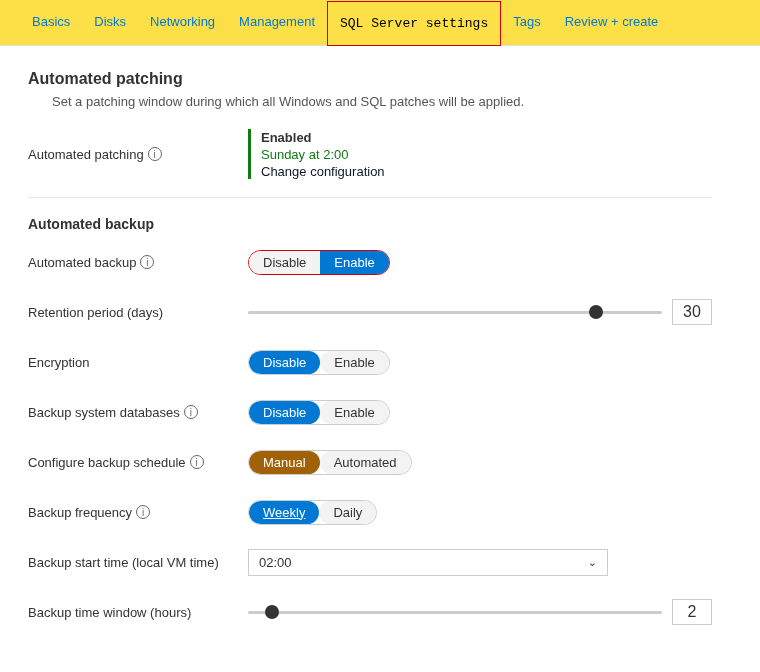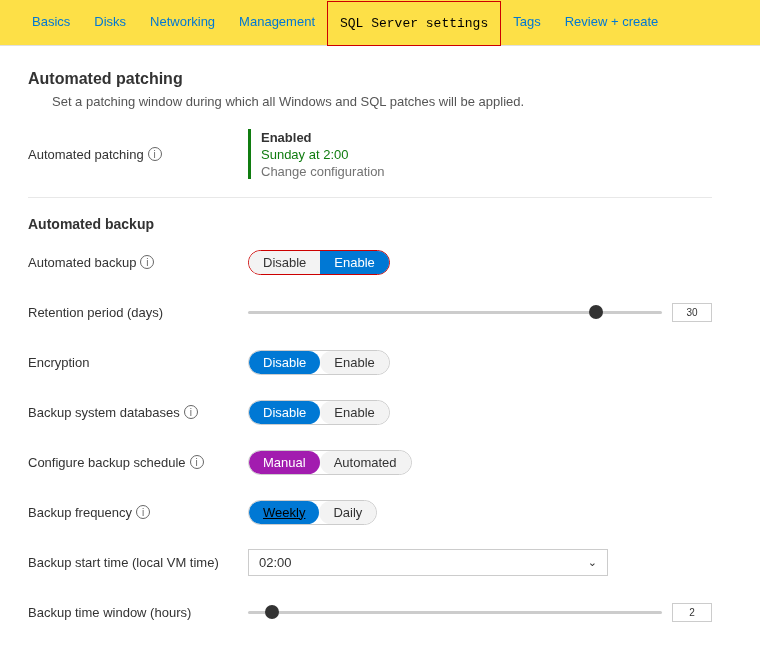--- a/index.html
+++ b/index.html
@@ -88,21 +88,21 @@
     .patching-enabled {
       font-weight: 700;
       font-size: 13px;
     }
     .patching-time {
       color: #107c10;
       font-size: 13px;
       margin-top: 2px;
     }
     .patching-change {
-      color: #737373;
+      color: #0f172a;
       cursor: pointer;
       font-size: 13px;
       margin-top: 2px;
     }
     .green-bar {
       width: 3px;
       background: #107c10;
       align-self: stretch;
       margin-right: 10px;
       min-height: 50px;
@@ -123,25 +123,25 @@
       background: #f3f3f3;
       color: #333;
       border-radius: 20px;
     }
     .toggle-btn.active-blue {
       background: #0078d4;
       color: #fff;
     }
     .toggle-btn.active-weekly {
       background: #0078d4;
-      color: #000000;
+      color: #ffffff;
       text-decoration: underline;
     }
     .toggle-btn.active-manual {
-      background: #a21caf;
+      background: #a16207;
       color: #fff;
     }
 
     .enable-btn-group {
       display: inline-flex;
       border-radius: 20px;
       overflow: hidden;
       border: 1.5px solid #cc0000;
     }
     .enable-btn-group .toggle-btn {
@@ -182,21 +182,21 @@
       height: 14px;
       background: #333;
       border-radius: 50%;
       cursor: pointer;
     }
     .slider-value {
       border: 1px solid #ccc;
       padding: 3px 8px;
       min-width: 40px;
       text-align: center;
-      font-size: 10px;
+      font-size: 16px;
     }
 
     
     .dropdown {
       display: flex;
       align-items: center;
       border: 1px solid #ccc;
       padding: 5px 10px;
       cursor: pointer;
       width: 360px;

